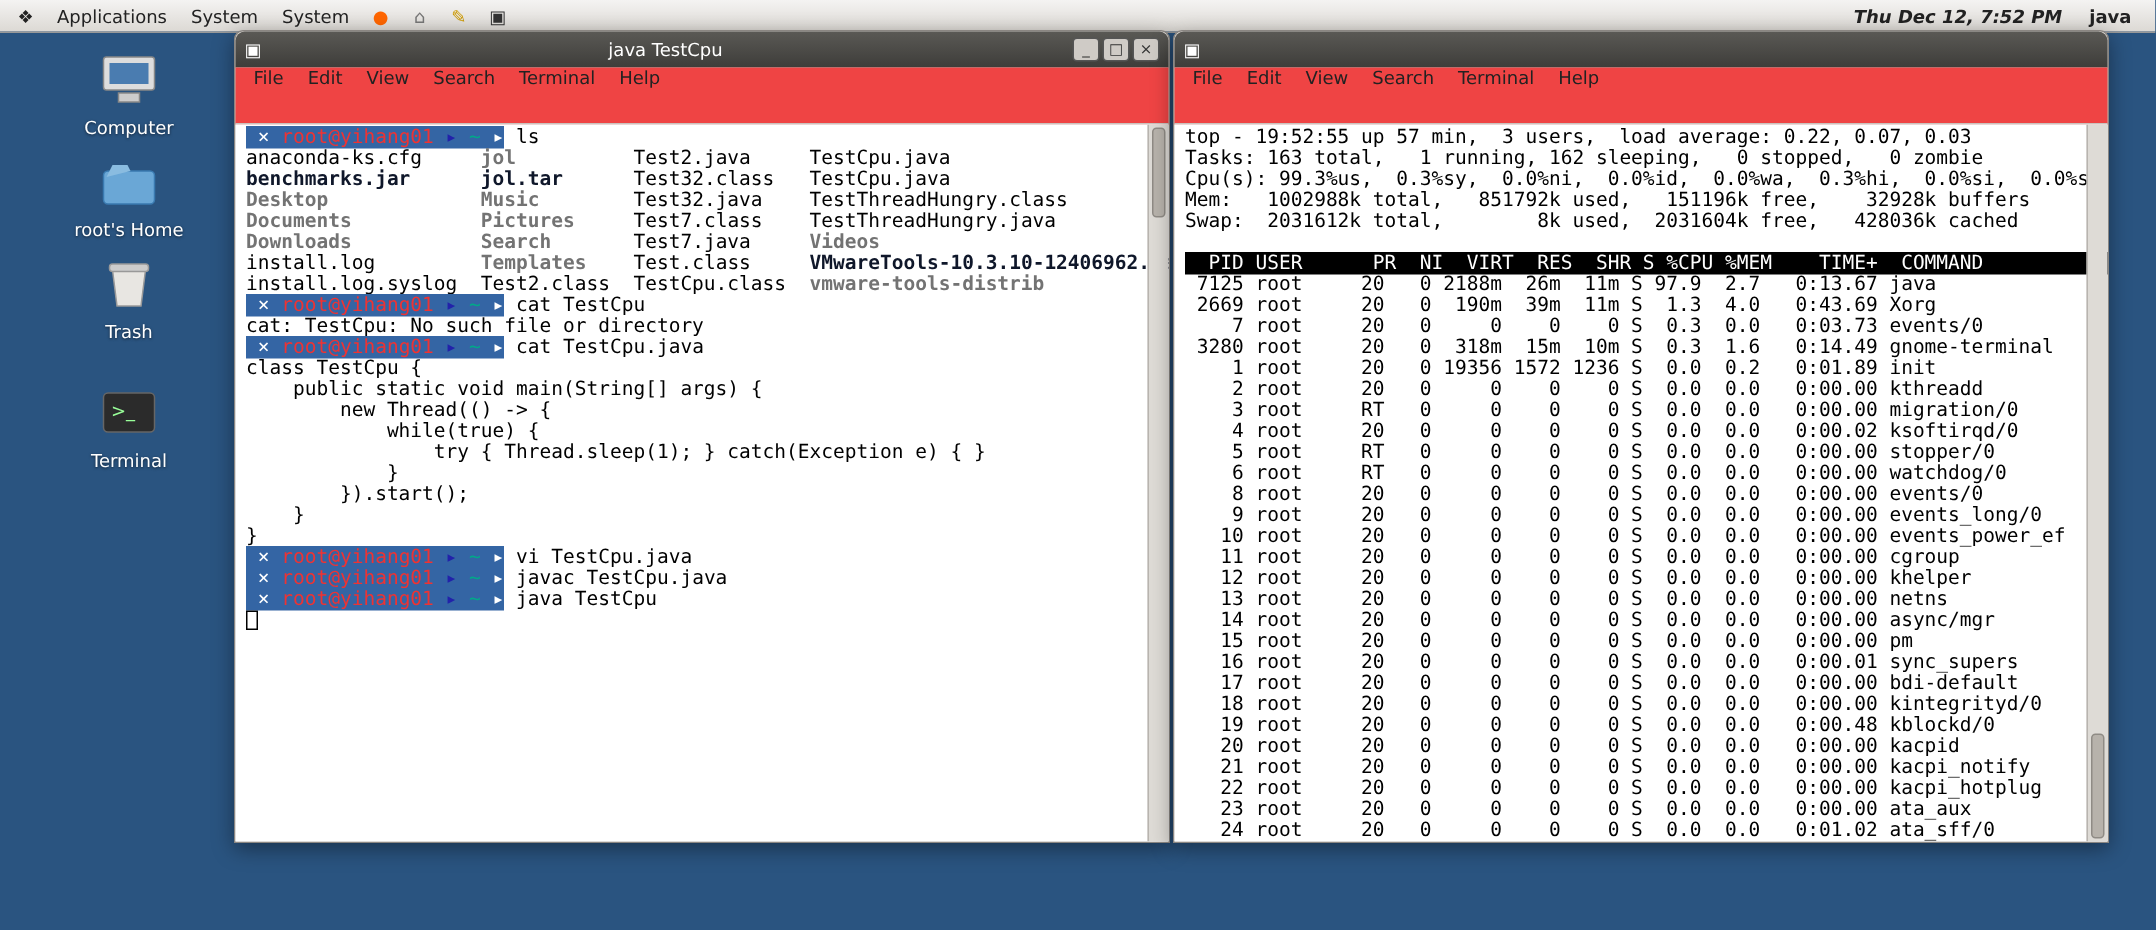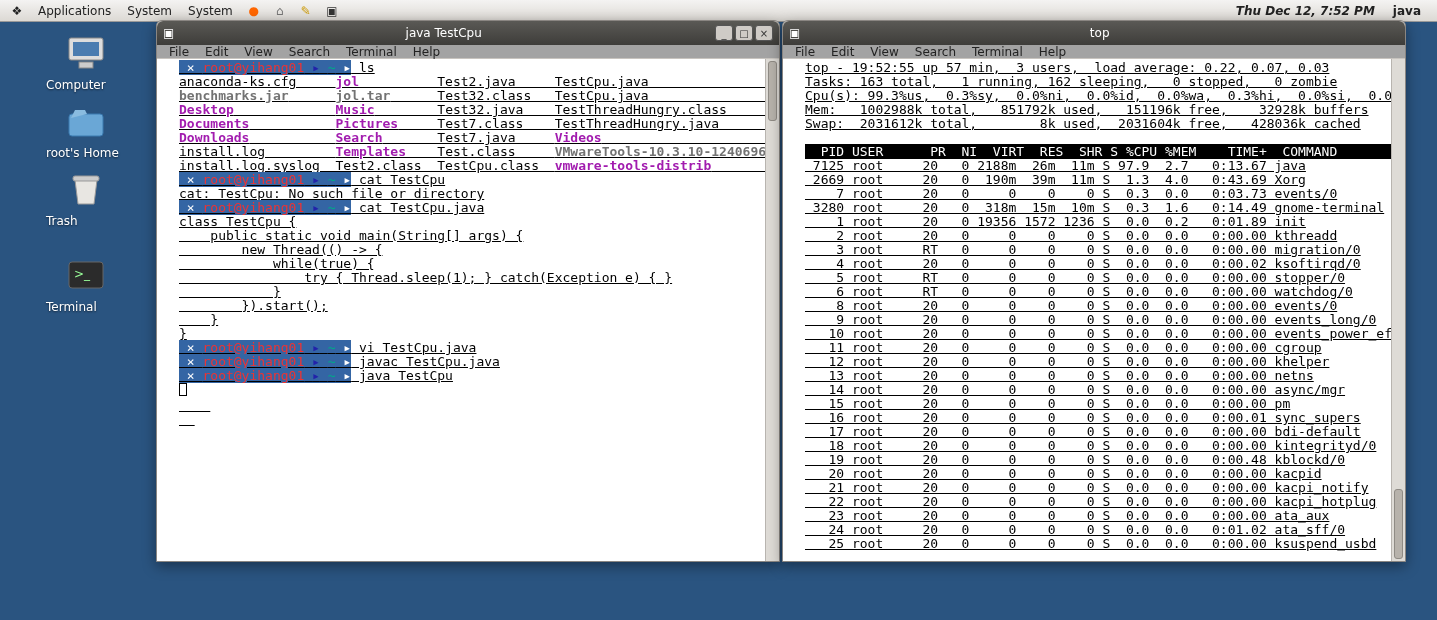--- a/index.html
+++ b/index.html
@@ -23,20 +23,21 @@
 }
 .topbar .menu-item { padding: 0 8px; cursor: pointer; }
 .topbar .spacer { flex: 1; }
 .topbar .icon-btn { width: 22px; height: 18px; margin: 0 2px; display: flex; align-items: center; justify-content: center; }
 .topbar .clock { margin: 0 18px; font-weight: bold; font-style: italic; }
 .topbar .user { font-weight: bold; margin-right: 12px; }
 
 .desktop-icon {
   position: absolute;
   width: 80px;
+  text-align: center;
   color: #fff;
   cursor: pointer;
 }
 .desktop-icon .ic {
   width: 48px; height: 40px; margin: 0 auto 4px;
   display: flex; align-items: center; justify-content: center;
 }
 .desktop-icon .lbl { font-size: 12px; text-shadow: 0 1px 2px rgba(0,0,0,.6); }
 
 .window {
@@ -64,60 +65,59 @@
   margin-left: 2px;
   background: #cfcbc6;
   border: 1px solid #555;
   border-radius: 3px;
   font-size: 10px;
   display: flex; align-items: center; justify-content: center;
   color: #333;
   cursor: pointer;
 }
 .menubar {
-  height: 14px;
-  background: #a3a3a3;
+  height: 38px;
+  background: #ef4444;
   display: flex;
   align-items: flex-start;
   padding: 0 4px;
   color: #222;
   border-bottom: 1px solid #c8c4bf;
 }
 .menubar .m { padding: 0 8px; cursor: pointer; }
 
 .term {
   flex: 1;
   background: #fff;
   font-family: "DejaVu Sans Mono", "Consolas", monospace;
   font-size: 13px;
   line-height: 14px;
-  padding: 2px 22px;
+  padding: 2px 7px;
   white-space: pre;
   color: #000;
   overflow: hidden;
   position: relative;
-  text-decoration: underline;
 }
 .term .scroll {
   position: absolute;
   right: 0; top: 0; bottom: 0; width: 14px;
   background: #dedbd6;
   border-left: 1px solid #b8b4af;
 }
 .term .scroll .thumb {
   position: absolute; left: 2px; right: 2px;
   background: #b7b2ab; border: 1px solid #8f8b85; border-radius: 3px;
 }
 
 .prompt-user { color: #e33; }
 .prompt-mark { color: #22a; }
 .prompt-tilde { color: #0a8; }
 .sel { background: #3465a4; color: #fff; }
-.red { color: #737373; font-weight: bold; }
-.blue { color: #a21caf; font-weight: bold; }
+.red { color: #0f172a; font-weight: bold; }
+.blue { color: #737373; font-weight: bold; }
 .inv { background: #000; color: #fff; }
 .cursor-box { display: inline-block; width: 8px; height: 13px; border: 1px solid #000; }
 </style>
 </head>
 <body>
 
 <div class="topbar">
   <span class="icon-btn">❖</span>
   <span class="menu-item">Applications</span>
   <span class="menu-item">System</span>
@@ -209,21 +209,20 @@
 <span class="sel"> × <span class="prompt-user">root@yihang01</span> <span class="prompt-mark">▸</span> <span class="prompt-tilde">~</span> ▸</span> javac TestCpu.java
 <span class="sel"> × <span class="prompt-user">root@yihang01</span> <span class="prompt-mark">▸</span> <span class="prompt-tilde">~</span> ▸</span> java TestCpu
 <span class="cursor-box"></span>
     <div class="scroll"><div class="thumb" style="top:2px;height:60px;"></div></div>
   </div>
 </div>
 
 <div class="window" style="left:782px; top:20px; width:624px; height:542px;">
   <div class="titlebar">
     <span>▣</span>
-    <span class="title">top</span>
   </div>
   <div class="menubar">
     <span class="m">File</span>
     <span class="m">Edit</span>
     <span class="m">View</span>
     <span class="m">Search</span>
     <span class="m">Terminal</span>
     <span class="m">Help</span>
   </div>
   <div class="term" id="term2">top - 19:52:55 up 57 min,  3 users,  load average: 0.22, 0.07, 0.03

